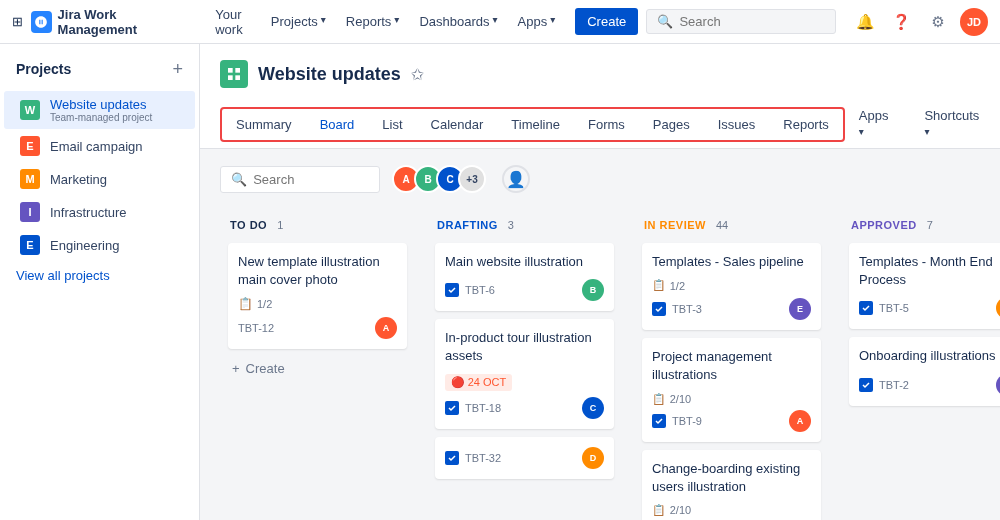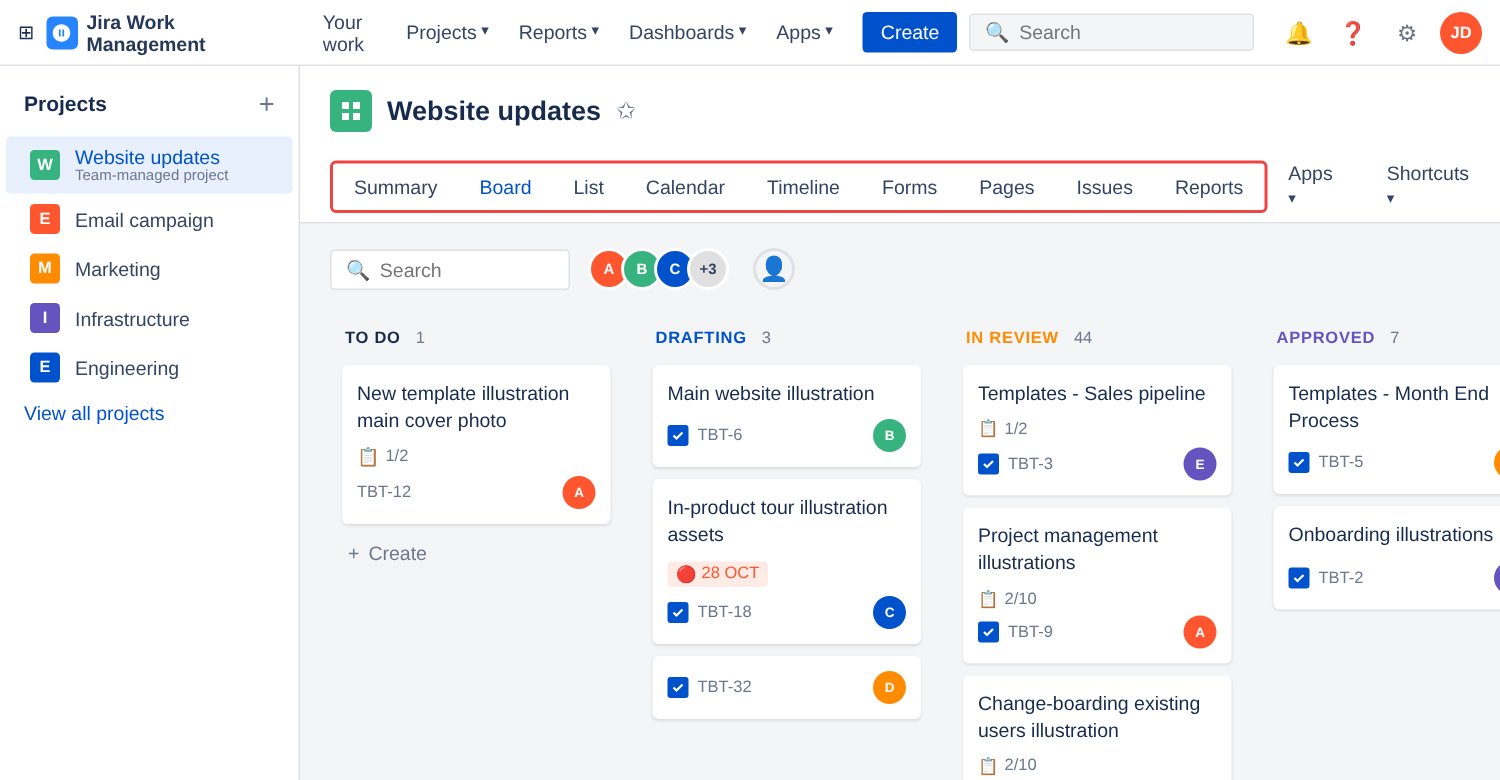--- a/index.html
+++ b/index.html
@@ -258,21 +258,21 @@
                     </svg>
                   </div>
                 <span class="card-id">TBT-6</span>
               </div>
               <div class="card-avatar" style="background:#36b37e;">B</div>
             </div>
           </div>
           <div class="card">
             <div class="card-title">In-product tour illustration assets</div>
             <div style="margin-bottom:6px;">
-              <span class="date-badge">🔴 <span>28 OCT</span></span>
+              <span class="date-badge">🔴 <span>24 OCT</span></span>
             </div>
             <div class="card-footer">
               <div class="card-meta">
                 <div class="card-checkbox">
                     <svg viewBox="0 0 10 10">
                       <polyline points="2,5 4,7 8,3" stroke="white" stroke-width="1.5" fill="none"></polyline>
                     </svg>
                   </div>
                 <span class="card-id">TBT-18</span>
               </div>

